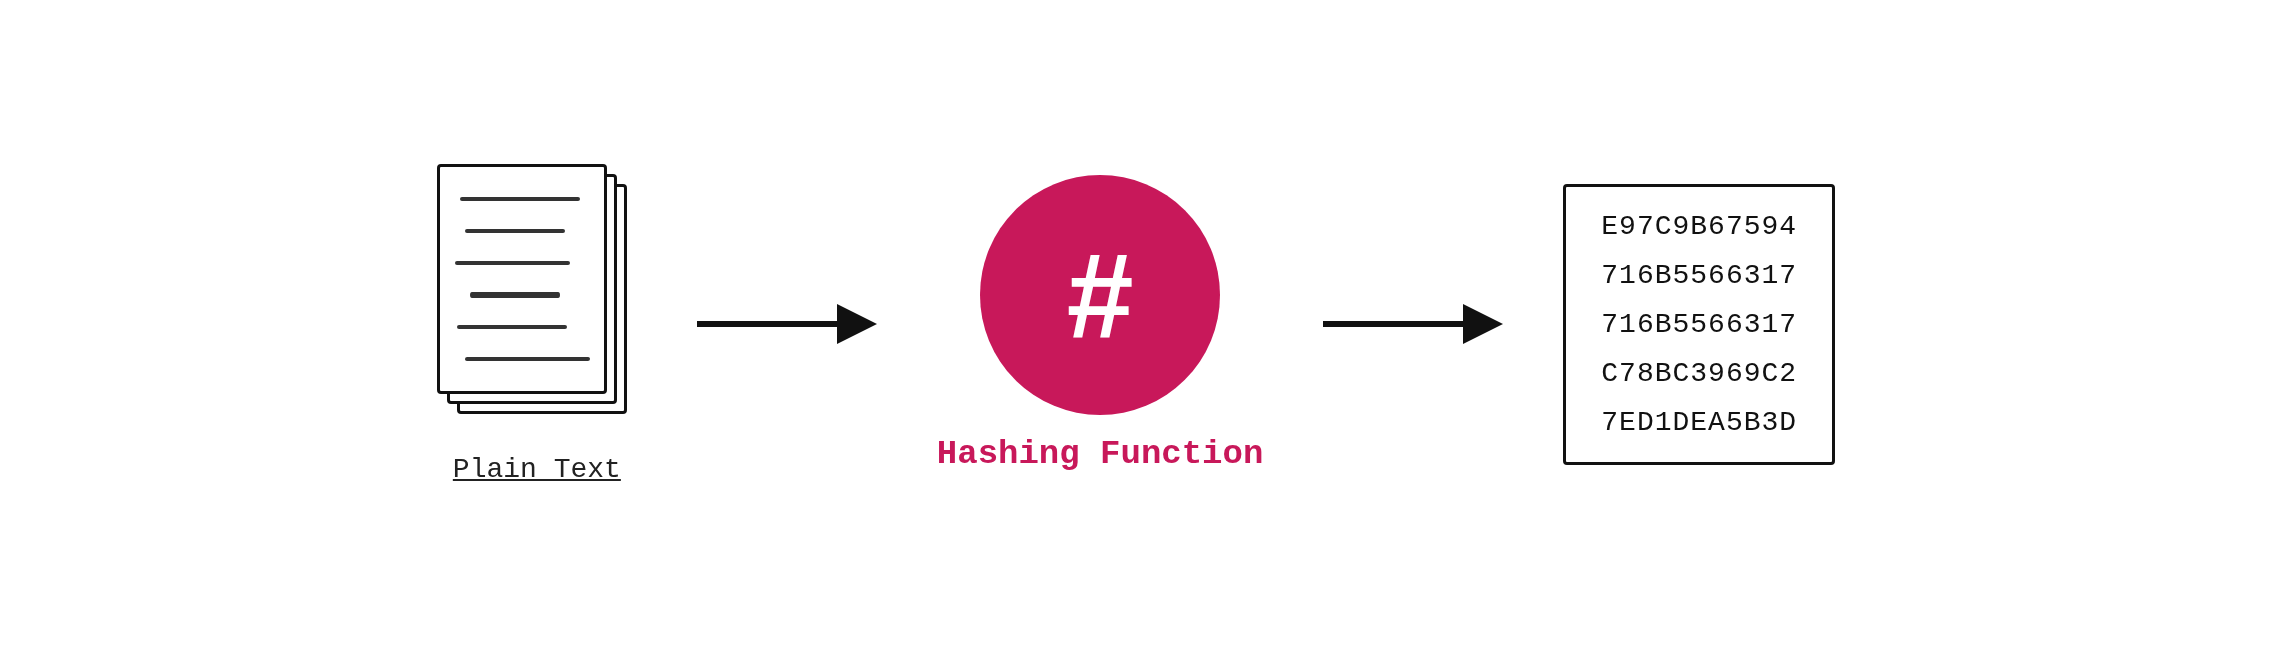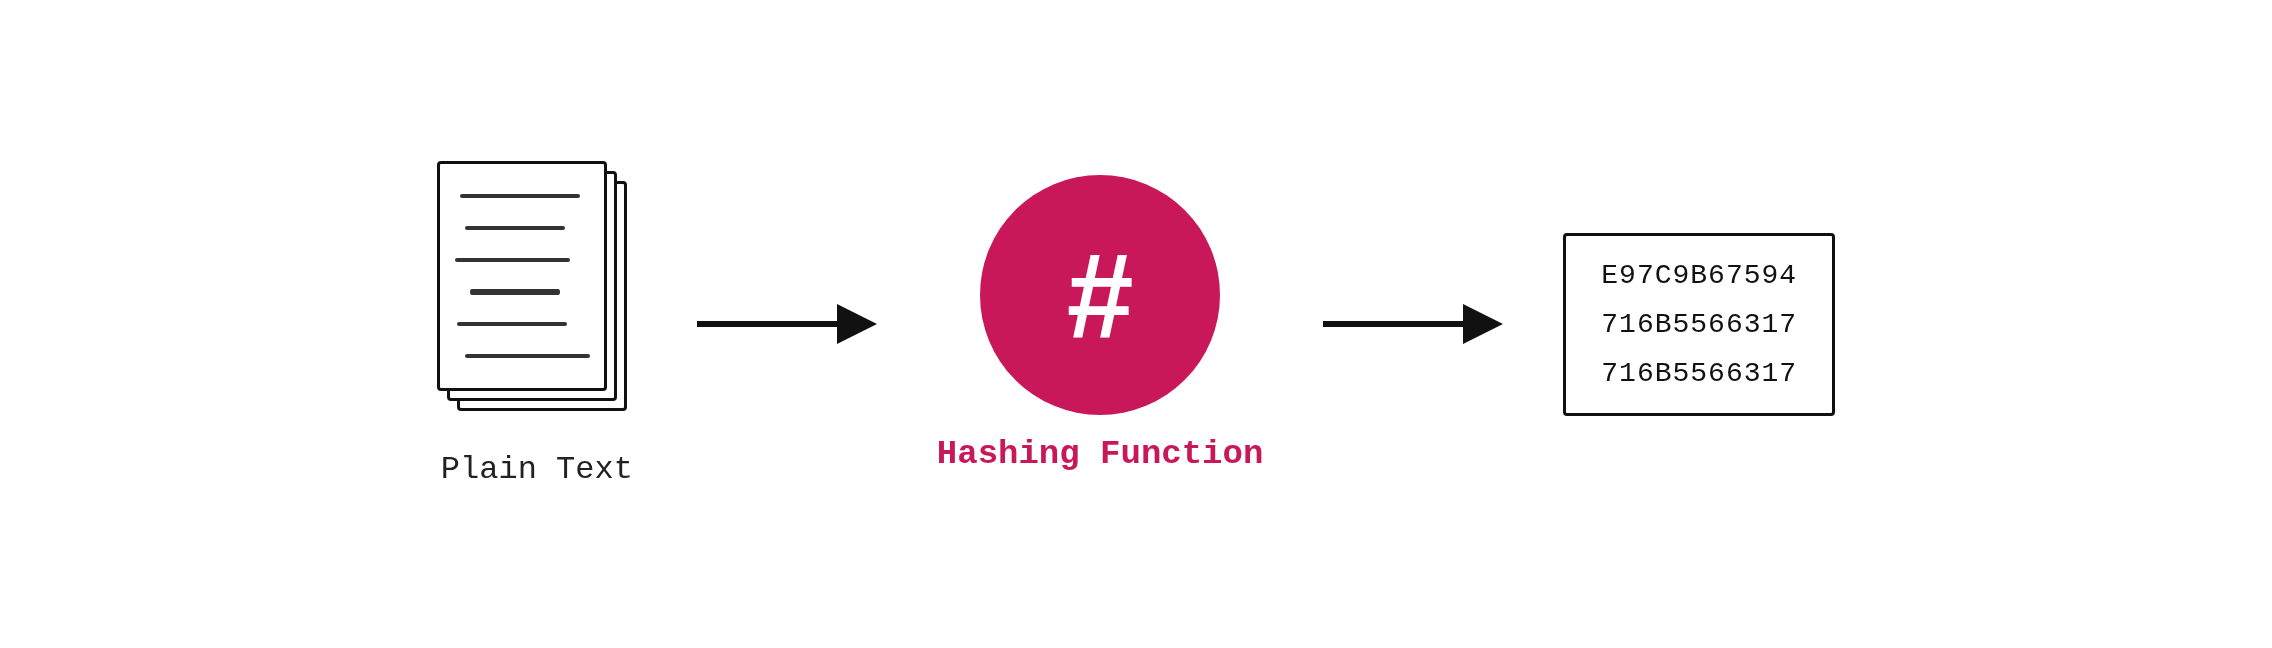--- a/index.html
+++ b/index.html
@@ -86,24 +86,25 @@
 
     .doc-line:nth-child(1) { width: 120px; }
     .doc-line:nth-child(2) { width: 100px; margin-left: 5px; }
     .doc-line:nth-child(3) { width: 115px; margin-left: -5px; }
     .doc-line:nth-child(4) { width: 90px; margin-left: 10px; transform: scaleY(1.5); }
     .doc-line:nth-child(5) { width: 110px; margin-left: -3px; }
     .doc-line:nth-child(6) { width: 125px; margin-left: 5px; transform: skewX(-3deg); }
 
     .label {
       font-family: 'Courier New', Courier, monospace;
-      font-size: 32px;
+      font-size: 28px;
       color: #222;
       text-align: right;
       margin-top: 10px;
+      text-decoration: underline;
     }
 
     
     .arrow {
       display: flex;
       align-items: center;
       flex-shrink: 0;
     }
 
     .arrow svg {
@@ -215,16 +216,18 @@
       <line x1="0" y1="30" x2="145" y2="30" stroke="#111" stroke-width="6" stroke-linecap="round"></line>
       <polygon points="140,10 180,30 140,50" fill="#111"></polygon>
     </svg>
   </div>
 
   <div class="hashed-data-section">
     <div class="hash-box">
       <div class="hash-value">E97C9B67594</div>
       <div class="hash-value">716B5566317</div>
       <div class="hash-value">716B5566317</div>
+      <div class="hash-value">C78BC3969C2</div>
+      <div class="hash-value">7ED1DEA5B3D</div>
     </div>
   </div>
 
 </div>
 
 </body></html>

